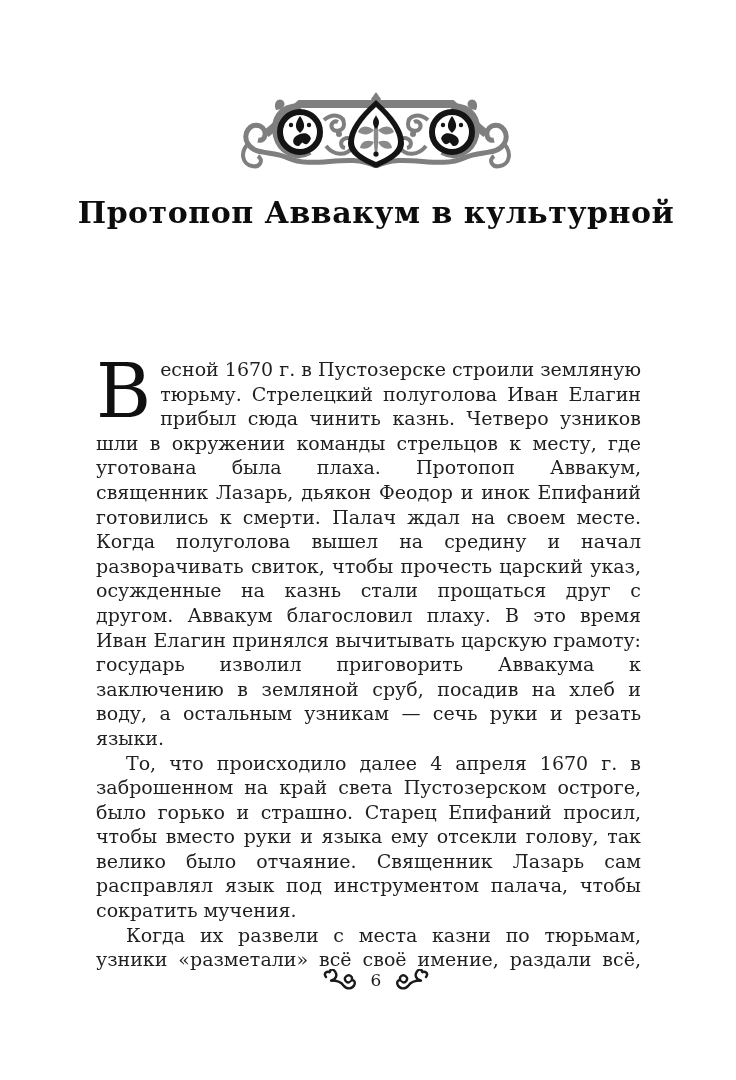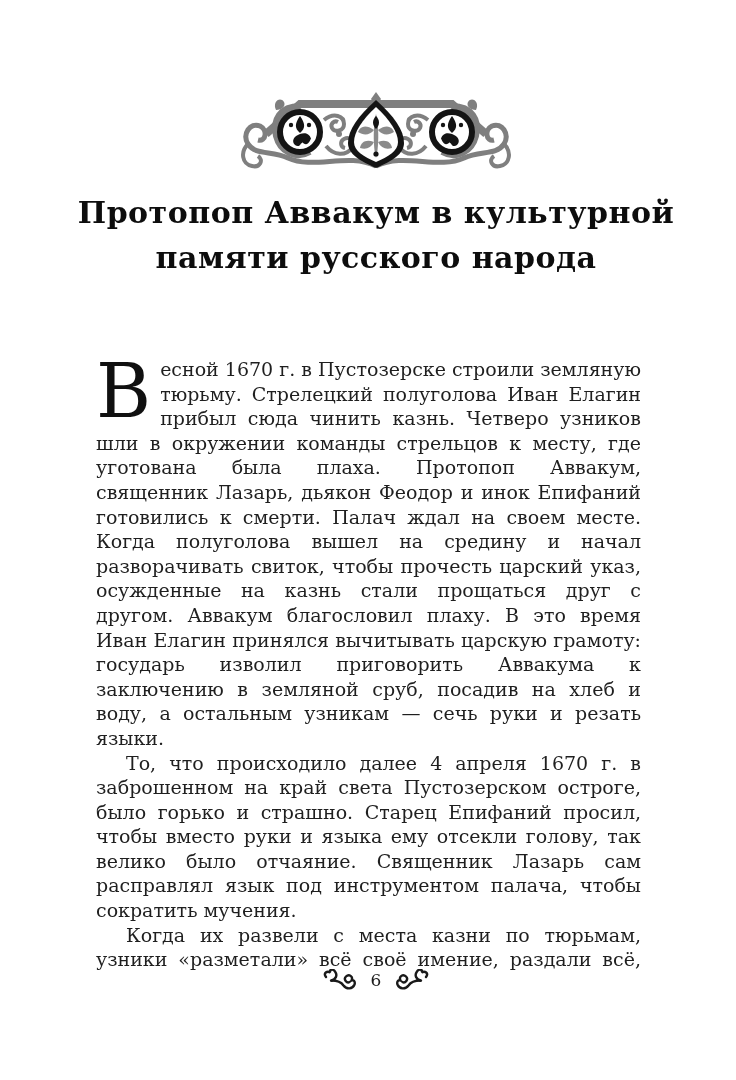--- a/index.html
+++ b/index.html
@@ -101,21 +101,20 @@
       <path d="M142,40 c8,-6 14,-4 16,2 c-6,4 -12,3 -16,-2 Z" fill="#8a8a8a"></path>
       <path d="M138,52 c-8,-3 -13,0 -14,6 c6,2 11,0 14,-6 Z" fill="#8a8a8a"></path>
       <path d="M142,52 c8,-3 13,0 14,6 c-6,2 -11,0 -14,-6 Z" fill="#8a8a8a"></path>
       <path d="M140,26 c4,4 4,9 0,13 c-4,-4 -4,-9 0,-13 Z" fill="#141414"></path>
       <circle cx="140" cy="64" r="2.6" fill="#141414"></circle>
     </svg>
   </div>
 
   <h1 class="title">
     <span>Протопоп Аввакум в культурной</span><br>
-    <span>памяти русского народа</span>
   </h1>
 
   <div class="body-text">
     <p><span class="dropcap">В</span><span>есной 1670 г. в Пустозерске строили земляную тюрьму. Стрелецкий полуголова Иван Елагин прибыл сюда чинить казнь. Четверо узников шли в окружении команды стрельцов к месту, где уготована была плаха. Протопоп Аввакум, священник Лазарь, дьякон Феодор и инок Епифаний готовились к смерти. Палач ждал на своем месте. Когда полуголова вышел на средину и начал разворачивать свиток, чтобы прочесть царский указ, осужденные на казнь стали прощаться друг с другом. Аввакум благословил плаху. В это время Иван Елагин принялся вычитывать царскую грамоту: государь изволил приговорить Аввакума к заключению в земляной сруб, посадив на хлеб и воду, а остальным узникам — сечь руки и резать языки.</span></p>
     <p class="indent">То, что происходило далее 4 апреля 1670 г. в заброшенном на край света Пустозерском остроге, было горько и страшно. Старец Епифаний просил, чтобы вместо руки и языка ему отсекли голову, так велико было отчаяние. Священник Лазарь сам расправлял язык под инструментом палача, чтобы сократить мучения.</p>
     <p class="indent">Когда их развели с места казни по тюрьмам, узники «разметали» всё своё имение, раздали всё, «не оставив у себя и срачицы». Это был жест последнего исступления и бессилия. Они звали смерть, отказавшись от пищи, а Епифаний обнажал рану на руке, чтобы вместе с кровью ушла и жизнь.</p>
 
   </div>
 
   <div class="footer">

